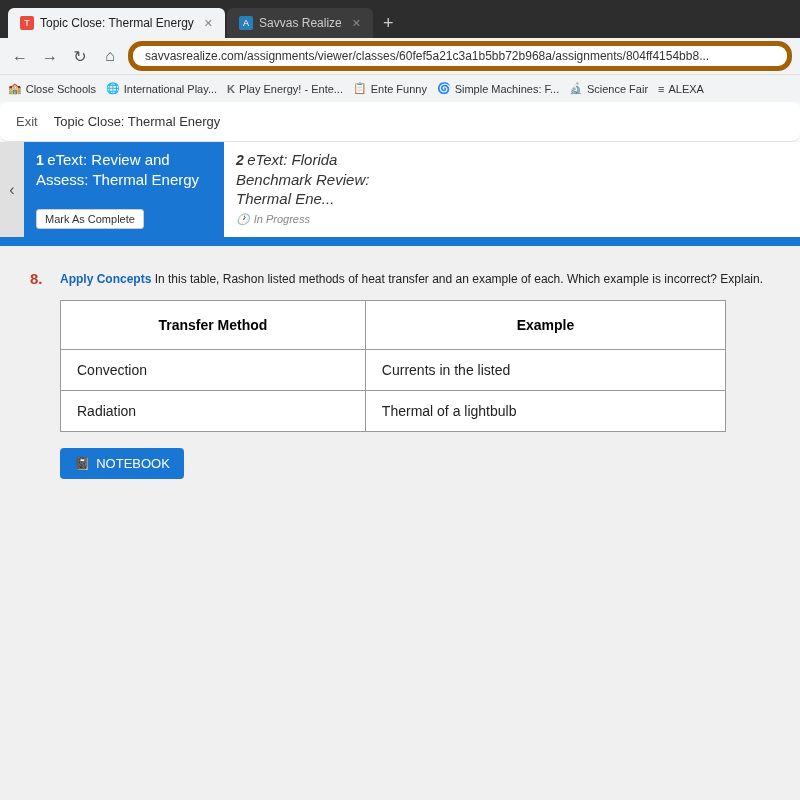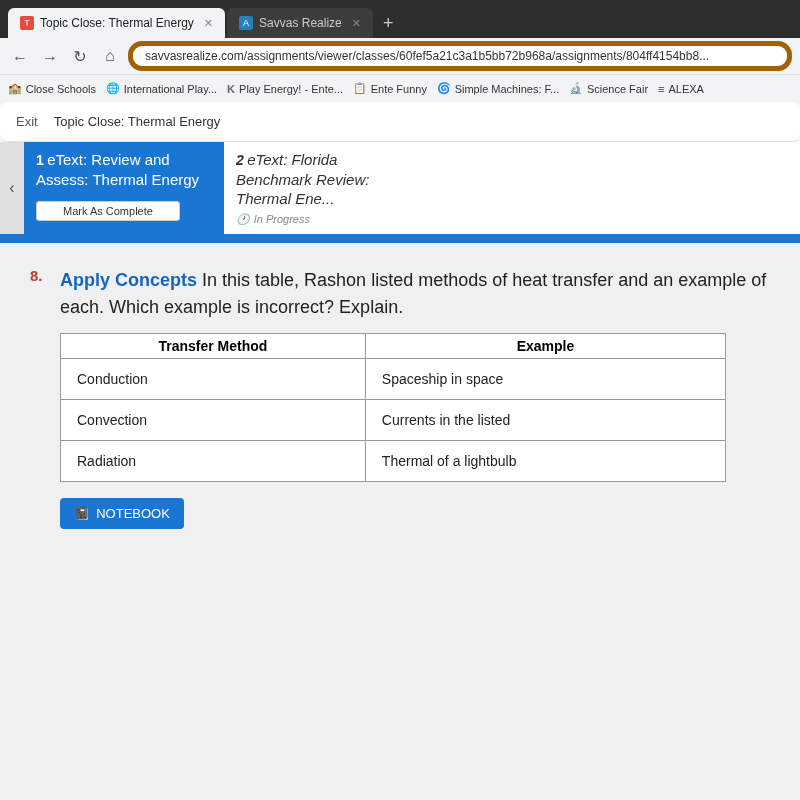--- a/index.html
+++ b/index.html
@@ -192,25 +192,25 @@
     }
     .assignment-tab-title {
       font-size: 15px;
       line-height: 1.3;
     }
     .mark-complete-btn {
       display: inline-block;
       background: white;
       border: 1px solid #ccc;
       border-radius: 3px;
-      padding: 3px 26px;
+      padding: 3px 8px;
       font-size: 11px;
       cursor: pointer;
       color: #333;
-      margin-top: 12px;
+      margin-top: 20px;
     }
 
     .assignment-tab-inactive {
       background: white;
       color: #333;
       font-style: italic;
     }
     .in-progress-badge {
       display: flex;
       align-items: center;
@@ -242,39 +242,39 @@
       gap: 10px;
       margin-bottom: 12px;
     }
     .question-number {
       color: #c0392b;
       font-weight: bold;
       font-size: 15px;
       min-width: 20px;
     }
     .question-text {
-      font-size: 18px;
+      font-size: 12px;
       color: #222;
       line-height: 1.5;
     }
     .apply-concepts {
       color: #1565c0;
       font-weight: bold;
     }
 
     
     .heat-table {
       border-collapse: collapse;
       width: 90%;
       margin: 10px 0 16px 30px;
       background: white;
     }
     .heat-table th {
       border: 1px solid #999;
-      padding: 4px 16px;
+      padding: 16px 16px;
       font-weight: bold;
       font-size: 14px;
       text-align: center;
       background: white;
     }
     .heat-table td {
       border: 1px solid #999;
       padding: 12px 16px;
       font-size: 14px;
       color: #222;
@@ -401,24 +401,20 @@
       
       <table class="heat-table">
         <thead>
           <tr>
             <th>Transfer Method</th>
             <th>Example</th>
           </tr>
         </thead>
         <tbody>
           <tr>
-            <td>Conduction</td>
-            <td>Spaceship in space</td>
-          </tr>
-          <tr>
             <td>Convection</td>
             <td>Currents in the listed</td>
           </tr>
           <tr>
             <td>Radiation</td>
             <td>Thermal of a lightbulb</td>
           </tr>
         </tbody>
       </table>
 

